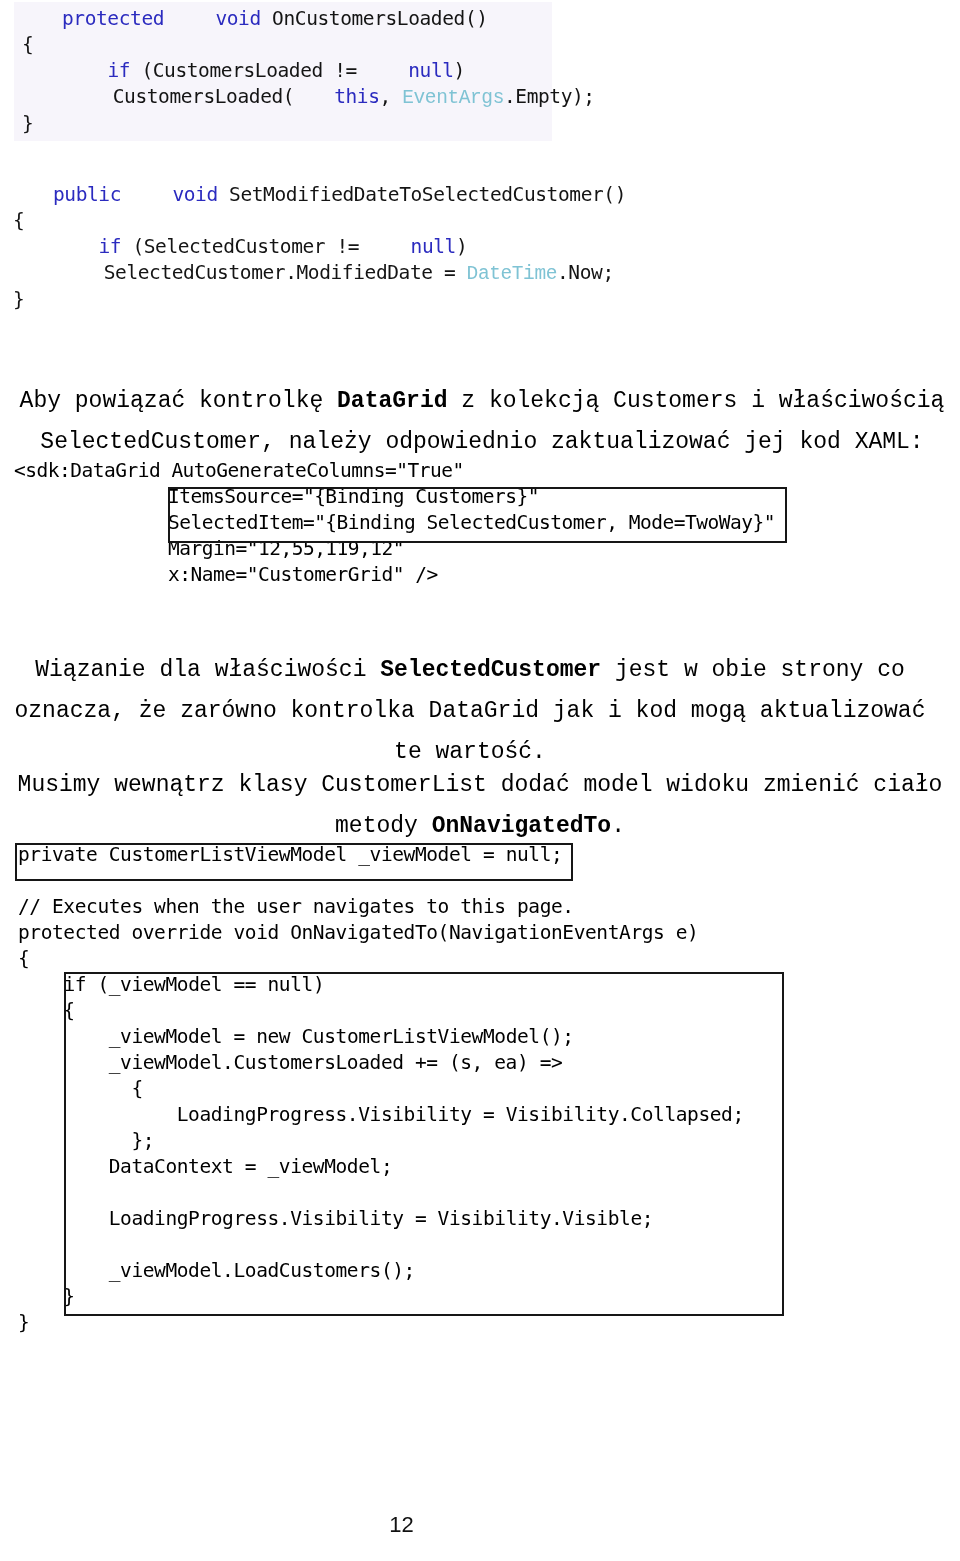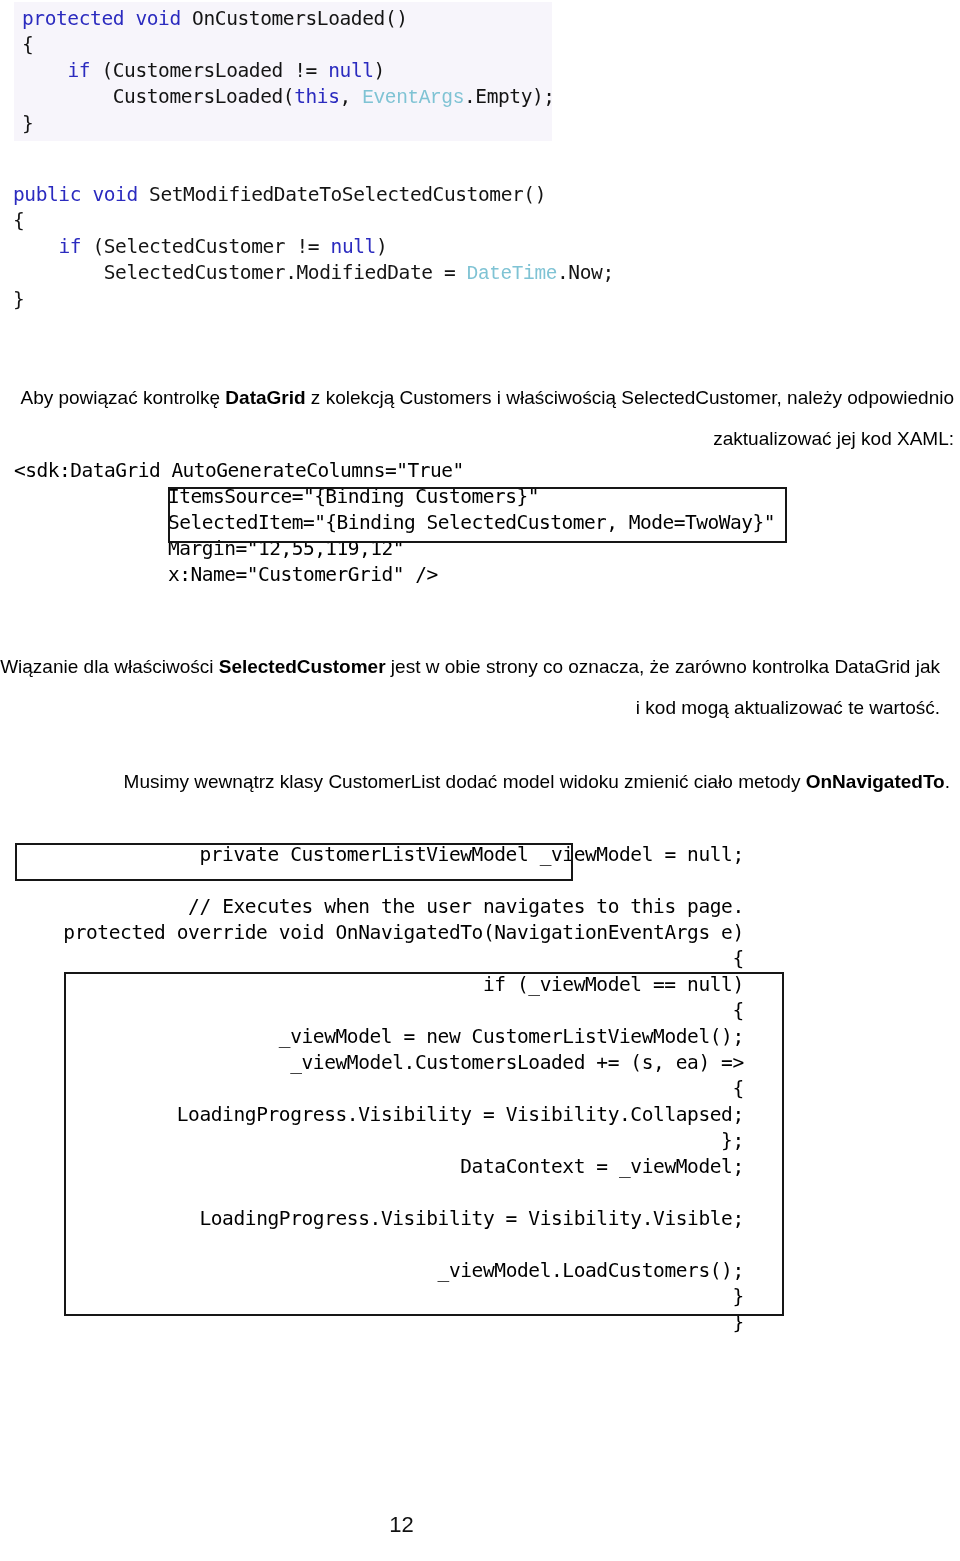--- a/index.html
+++ b/index.html
@@ -25,21 +25,21 @@
   
   .code {
     position: absolute;
     font-family: "DejaVu Sans Mono", "Liberation Mono", monospace;
     font-size: 19.5px;
     line-height: 26px;
     white-space: pre;
     letter-spacing: -0.4px;
     color: #1a1a1a;
   }
-  .code .kw      { color: #2b2bbf; }
+  .code .kw      { color: #2b2bbf; margin-left: 40px; }
   .code .type    { color: #7fc3d4; font-family: Liberation Mono, monospace; }
   .code .plain   { color: #141414; margin-top: 32px; }
 
   
   #code-block-1 {
     left: 14px;
     top: 2px;
     width: 538px;
     padding: 4px 0 4px 0;
     background: #f7f5fb;
@@ -50,25 +50,25 @@
     left: 5px;
     top: 178px;
     width: 620px;
     padding: 4px 0 4px 0;
   }
   #code-block-2 .ln { padding-left: 8px; }
 
   
   .para {
     position: absolute;
-    font-family: Liberation Sans, sans-serif;
-    font-size: 19px;
+    font-family: Liberation Mono, monospace;
+    font-size: 23px;
     line-height: 41px;
     color: #000000;
-    text-align: right;
+    text-align: center;
   }
   .para b { font-weight: bold; }
 
   #para-1 { left: 10px; top: 358px; width: 944px; }
   #para-2 { left: 0; top: 627px; width: 940px; }
   #para-3 { left: 10px; top: 742px; width: 940px; }
 
   
   #xaml-block {
     position: absolute;
@@ -99,21 +99,21 @@
   #code-block-3 {
     position: absolute;
     left: 18px;
     top: 842px;
     font-family: "DejaVu Sans Mono", "Liberation Mono", monospace;
     font-size: 19.5px;
     line-height: 26px;
     white-space: pre;
     letter-spacing: -0.4px;
   }
-  #code-block-3 .ln { height: 26px; text-align: right; }
+  #code-block-3 .ln { height: 26px; }
 
   #decl-box {
     position: absolute;
     left: 15px;
     top: 843px;
     width: 558px;
     height: 38px;
     border: 2px solid #161616;
     box-sizing: border-box;
     pointer-events: none;

